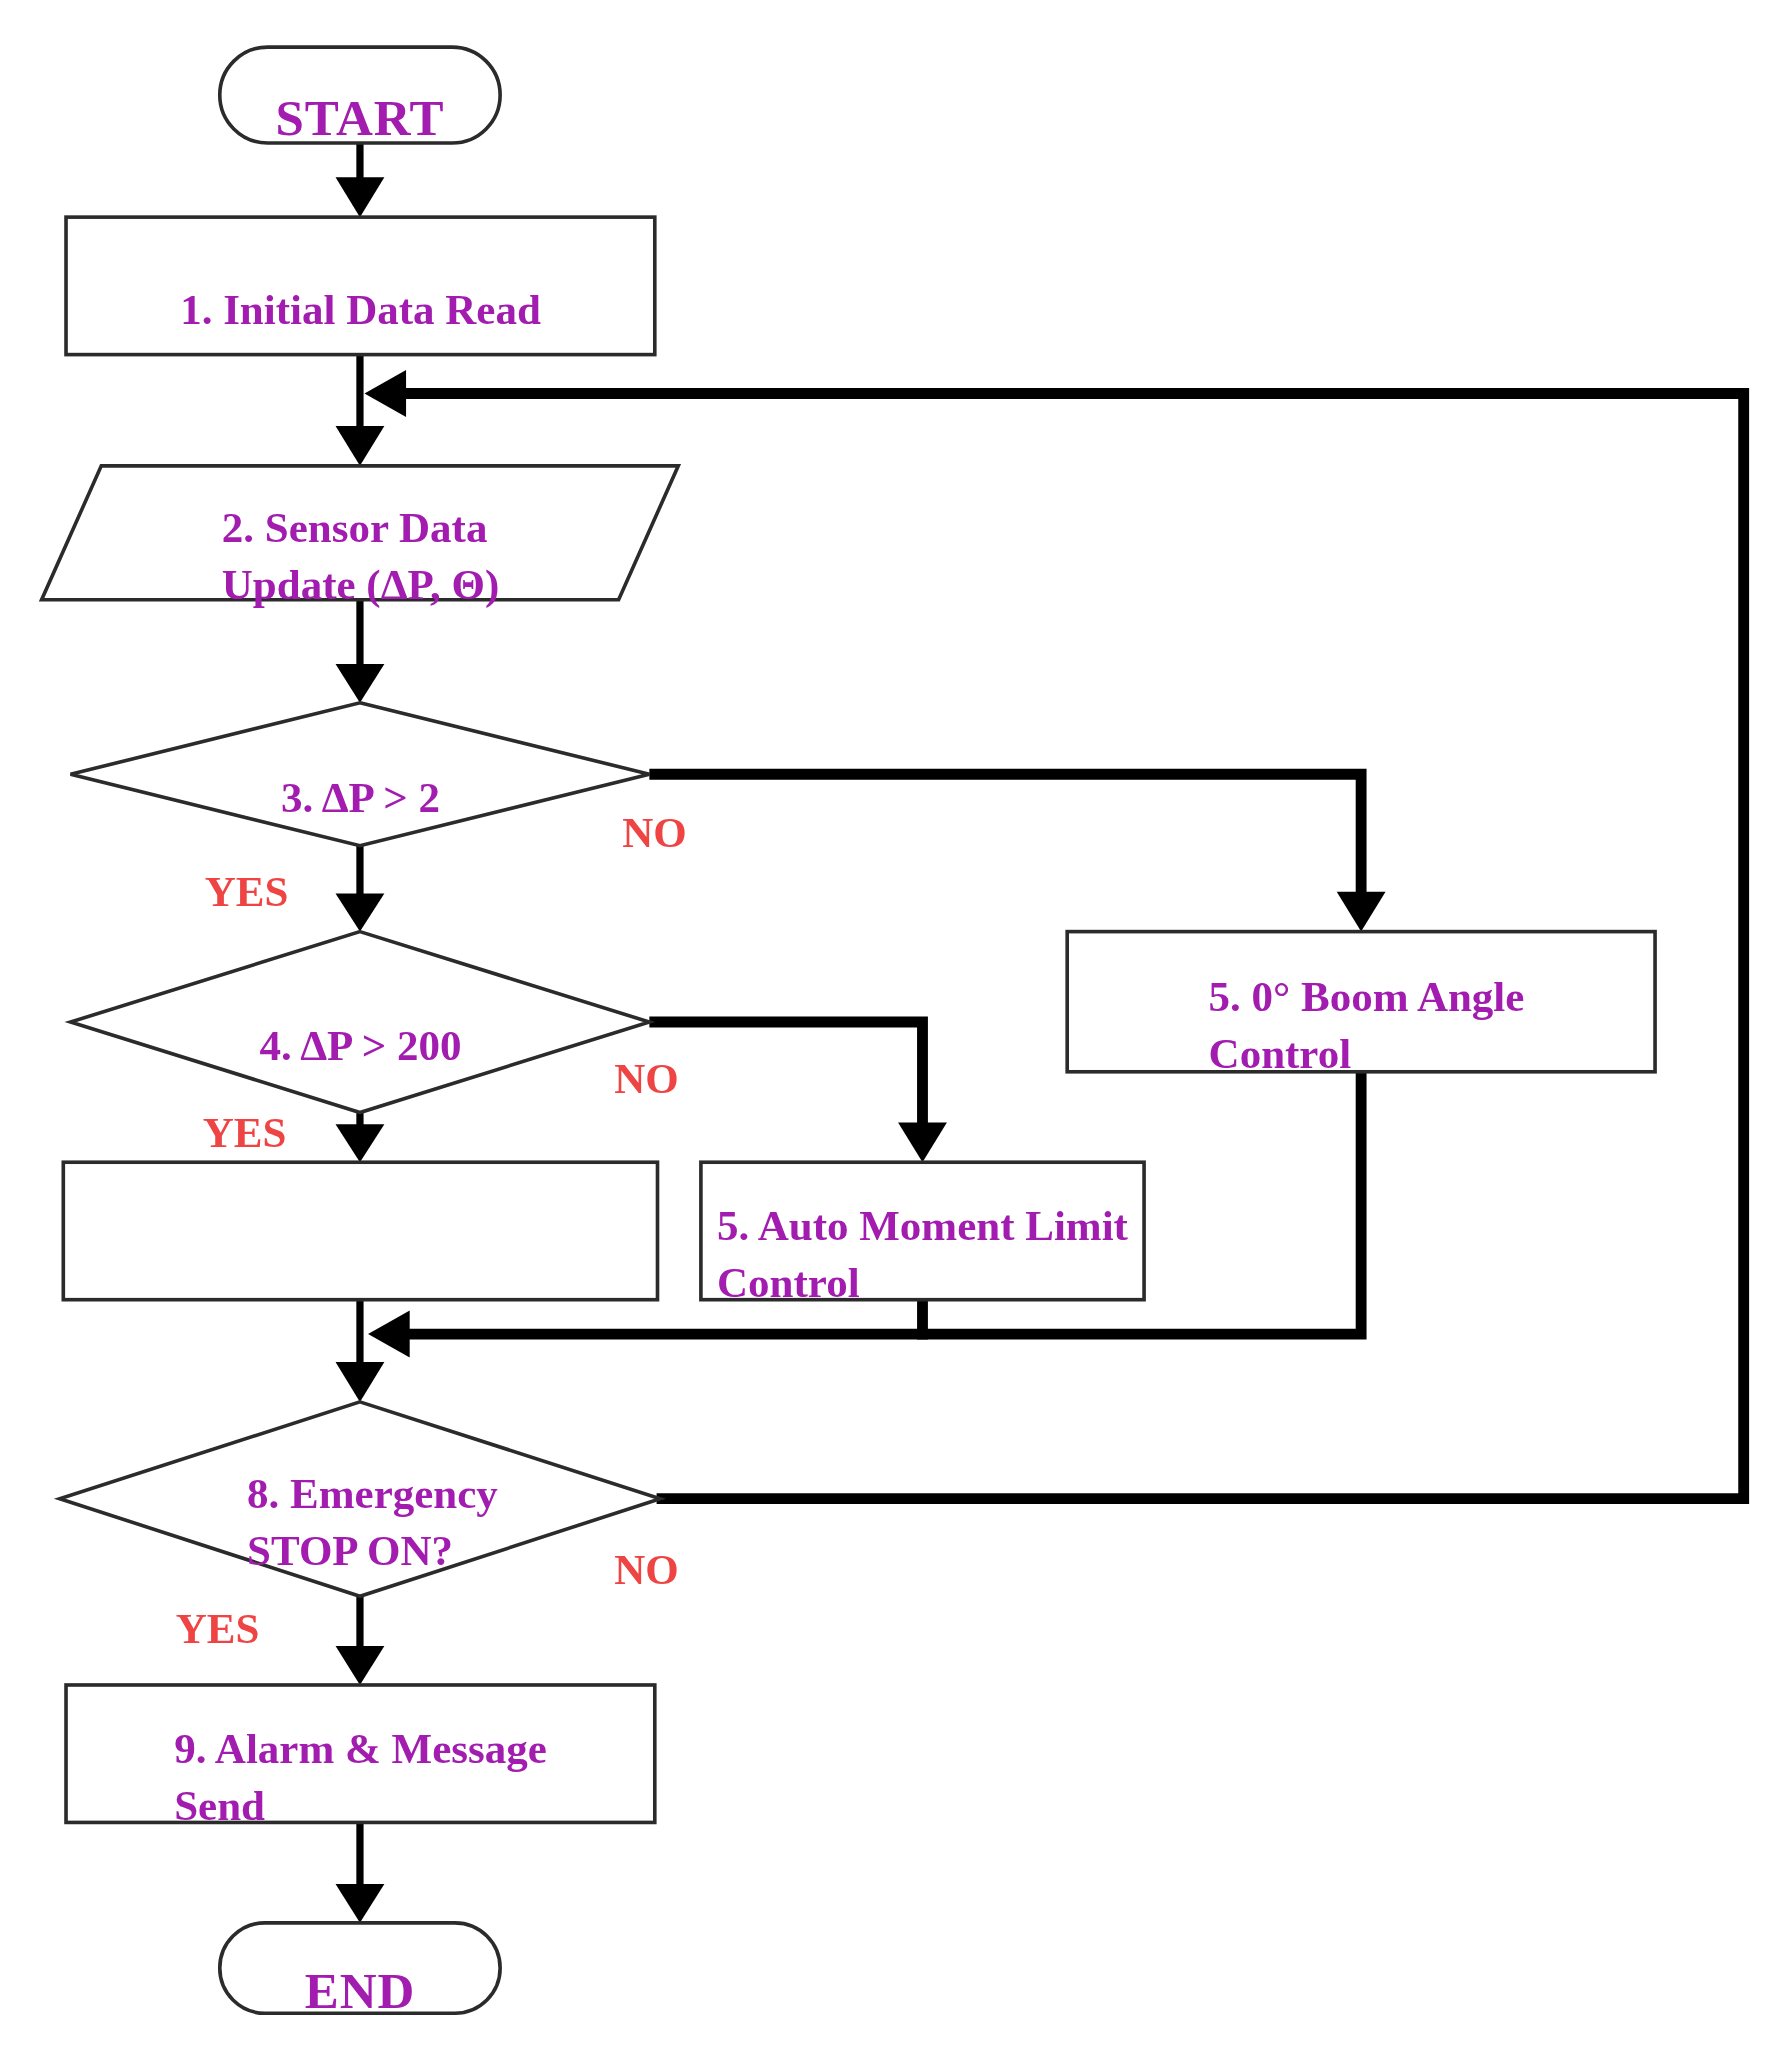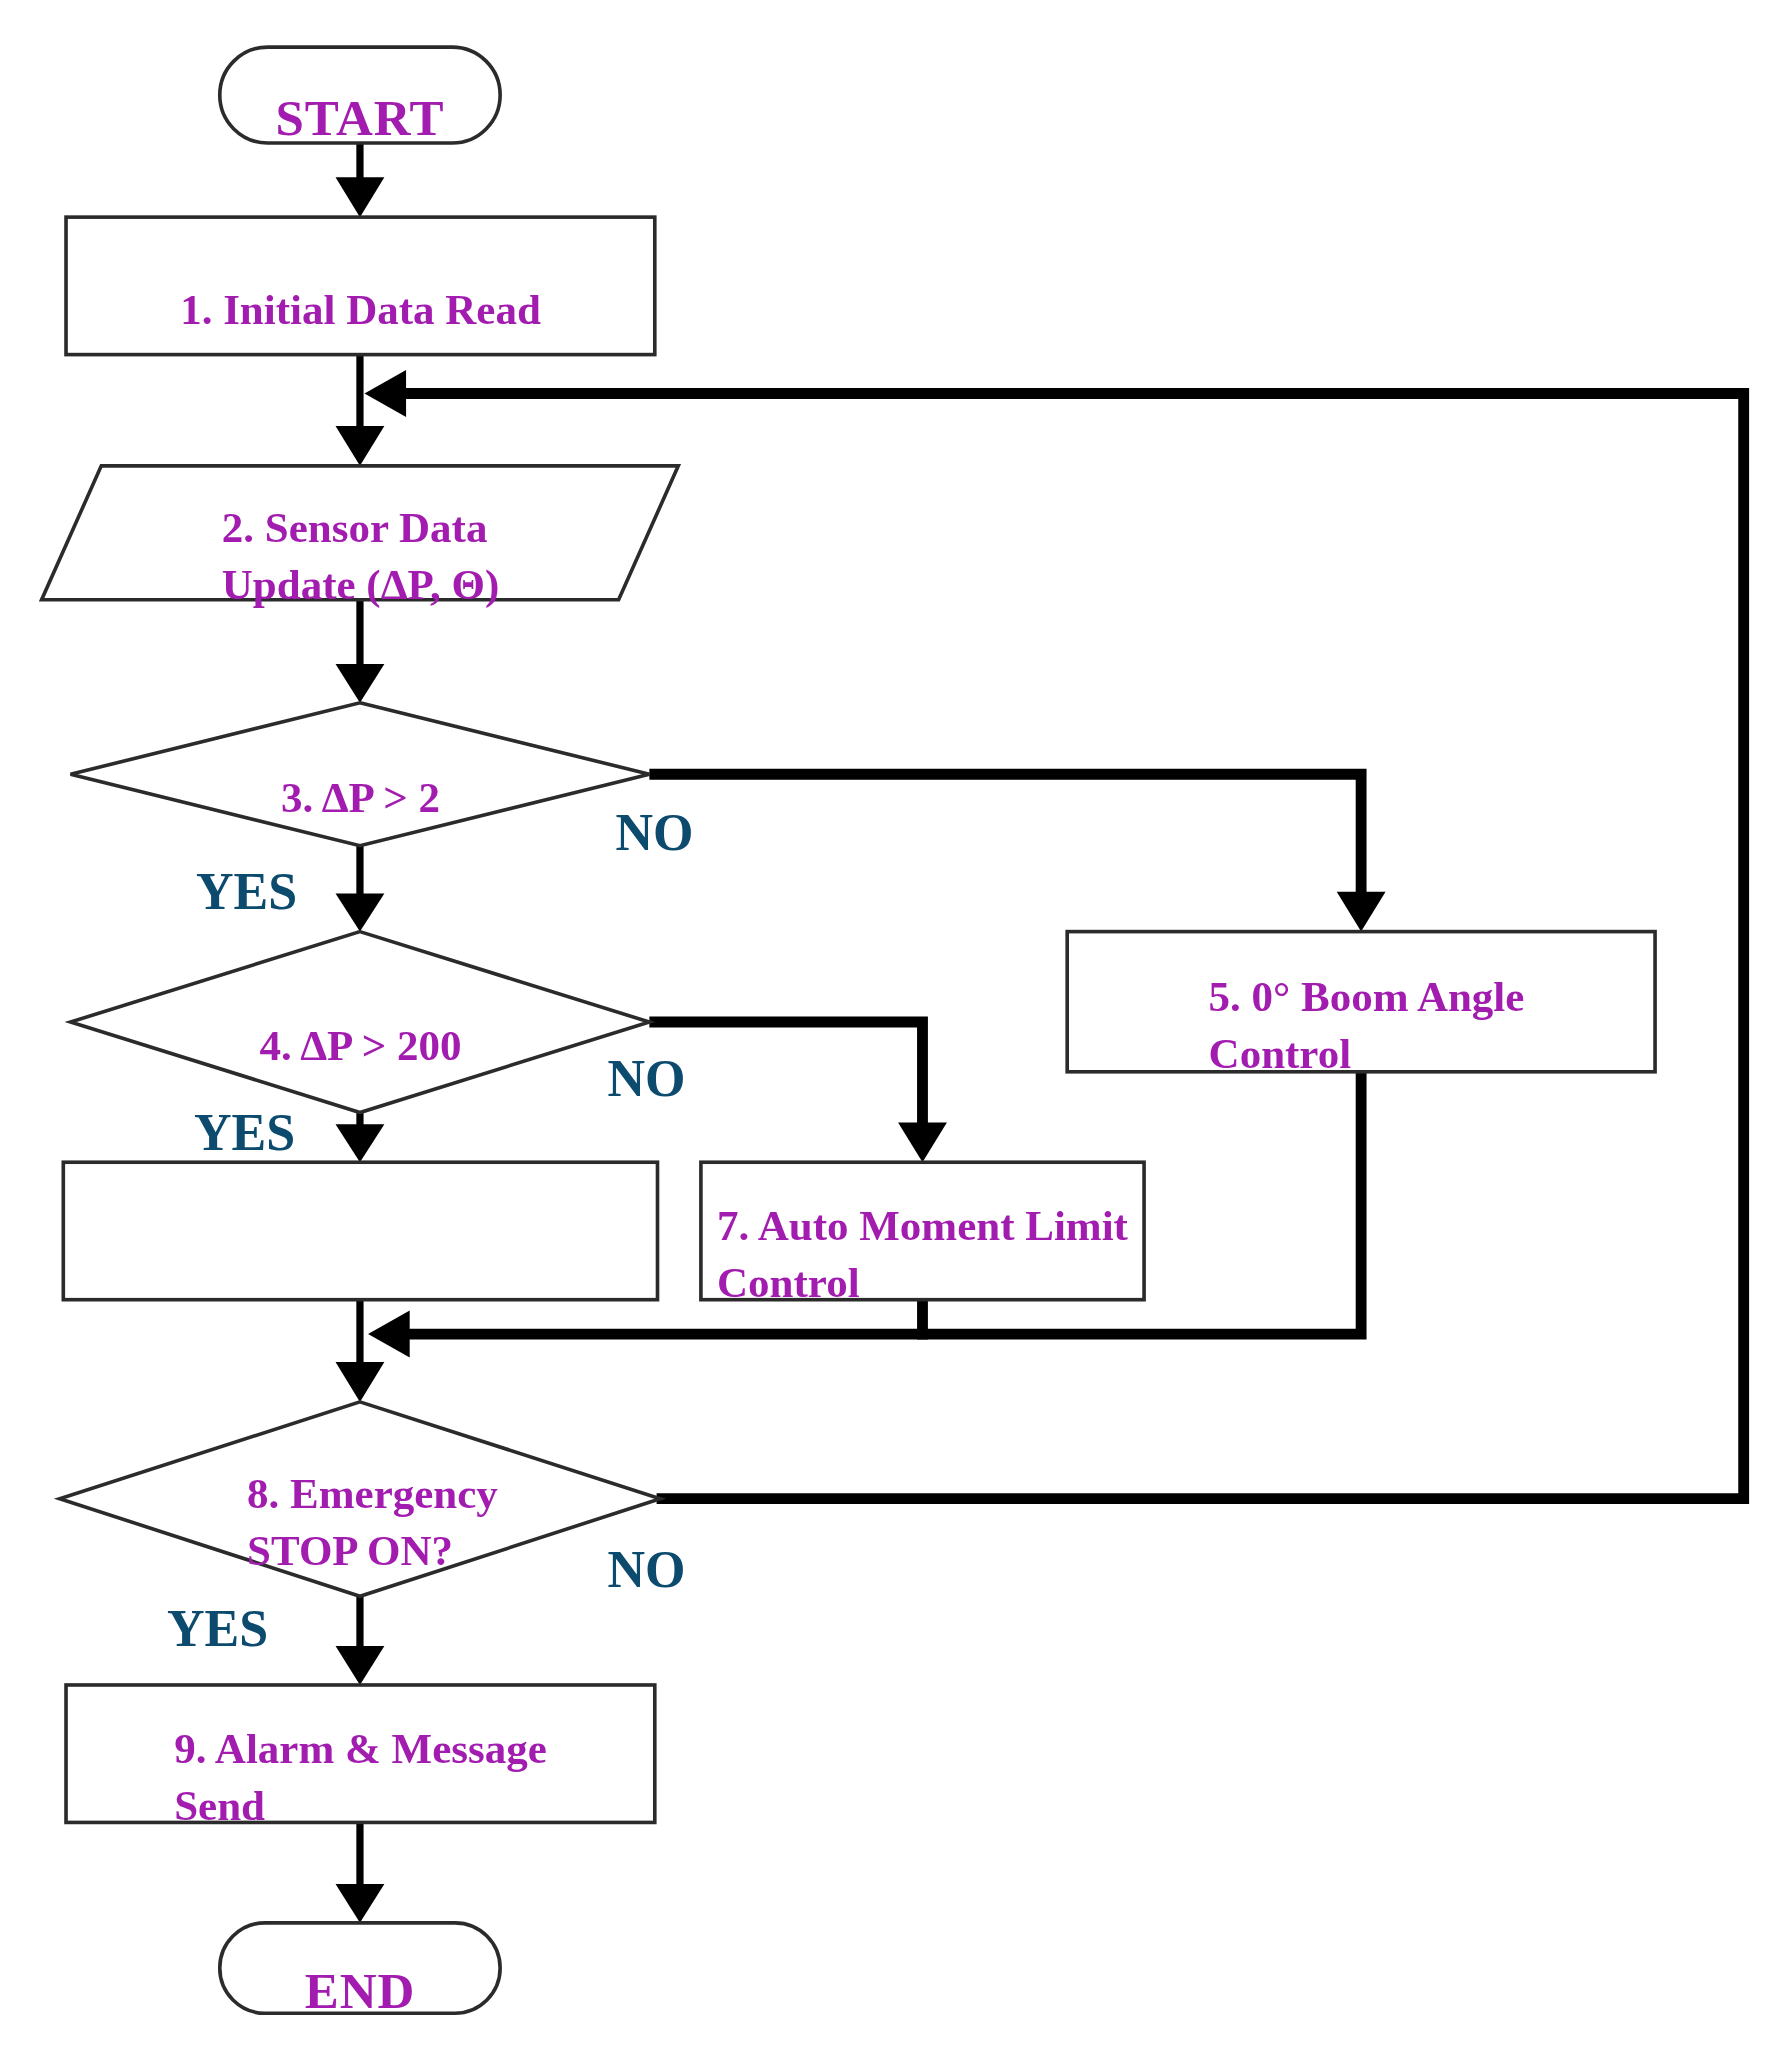--- a/index.html
+++ b/index.html
@@ -35,22 +35,22 @@
     margin-top: 24px;
   }
   .lbl-main { font-size: 43px; border-radius: 17px; }
   .lbl-term { font-size: 51px; letter-spacing: 0.9px; }
   .edge-label {
     position: absolute;
     display: flex;
     align-items: center;
     justify-content: center;
     font-weight: bold;
-    font-size: 52px;
-    color: #0c4a6e;
+    font-size: 43px;
+    color: #ef4444;
   }
 </style>
 </head>
 <body>
 
 <div class="canvas">
 
   <svg class="wires" viewBox="0 0 1977 2261">
 
     <g stroke="#000" stroke-width="8" fill="none">
@@ -116,21 +116,21 @@
 Update (ΔP, Θ)</div>
 
   <div class="node-label lbl-main" style="left:71px; top:703px; width:579px; height:143px;">3. ΔP &gt; 2</div>
 
   <div class="node-label lbl-main" style="left:71px; top:932px; width:579px; height:181px;">4. ΔP &gt; 200</div>
 
   <div class="node-label lbl-main" style="left:1099px; top:932px; width:535px; height:140px;">5. 0° Boom Angle
 Control</div>
 
 
-  <div class="node-label lbl-main" style="left:701px; top:1162px; width:443px; height:138px;">7. Auto Moment Limit
+  <div class="node-label lbl-main" style="left:701px; top:1162px; width:443px; height:138px;">5. Auto Moment Limit
 Control</div>
 
   <div class="node-label lbl-main" style="left:72px; top:1402px; width:601px; height:194px;">8. Emergency
 STOP ON?</div>
 
   <div class="node-label lbl-main" style="left:66px; top:1685px; width:589px; height:138px;">9. Alarm &amp; Message
 Send</div>
 
   <div class="node-label lbl-term" style="left:220px; top:1923px; width:280px; height:90px;">END</div>
 

